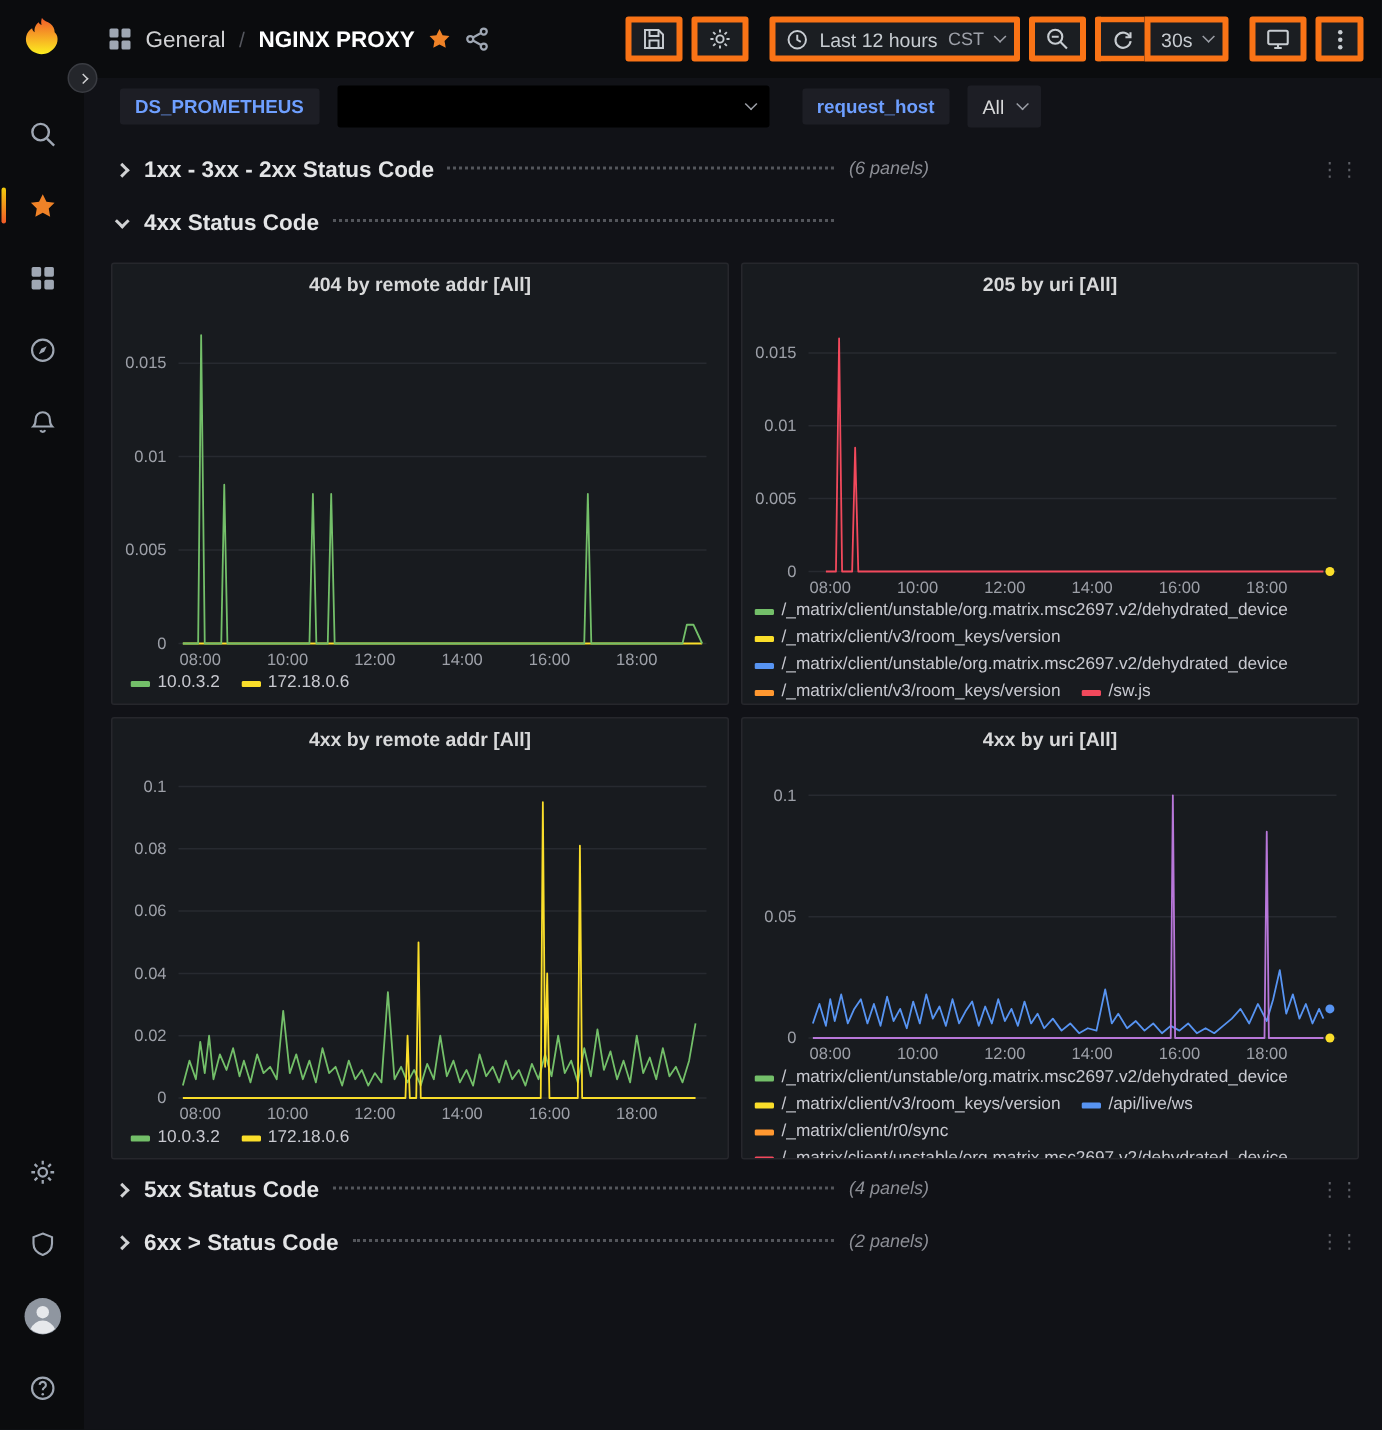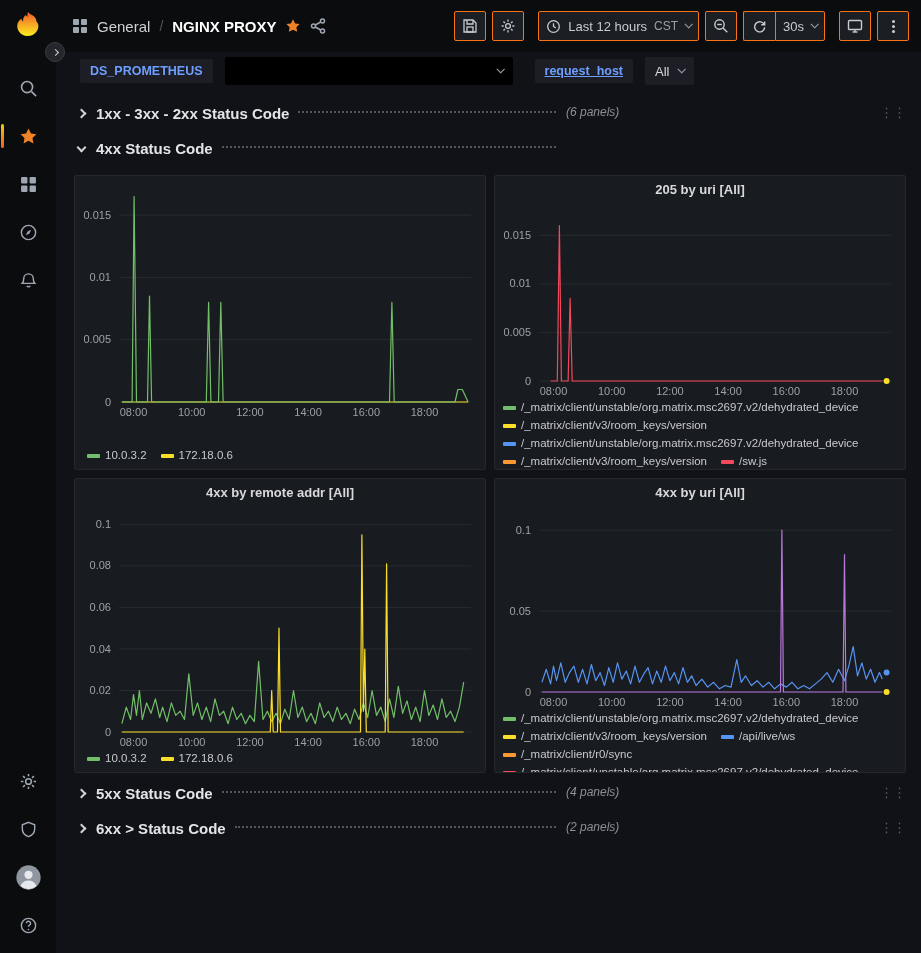--- a/index.html
+++ b/index.html
@@ -18,36 +18,36 @@
   .side-item { width:56px; height:48px; display:flex; align-items:center; justify-content:center; color:#9fa7b3; position:relative; cursor:pointer; }
   .active-bar { position:absolute; left:1px; top:12px; width:3px; height:24px; border-radius:2px; background:linear-gradient(#f2cc0c,#f05a28); }
   
   .topbar { margin-left:56px; height:52px; background:#0b0c0e; display:flex; align-items:center; padding:0 12px 0 16px; }
   .crumbs { display:flex; align-items:center; gap:9px; color:#9fa7b3;justify-content:center; }
   .crumb-section { color:#d0d1d3; font-size:15px; cursor:pointer; }
   .crumb-sep { color:#55575e; font-size:14px; }
   .crumb-title { color:#ffffff; font-size:15px; font-weight:600; }
   .toolbar { margin-left:auto; display:flex; align-items:center; gap:6px; }
   .tbtn { height:30px; min-width:32px; padding:0 7px; display:flex; align-items:center; justify-content:center; gap:7px;
-          background:#1b1e22; border:1px solid #f97316; border-radius:2px; color:#c7ccd1; font-size:13px; cursor:pointer; white-space:nowrap; }
+          background:#1b1e22; border:4px solid #f97316; border-radius:2px; color:#c7ccd1; font-size:13px; cursor:pointer; white-space:nowrap; }
   .tz { color:#9da0a8; font-size:12px; }
   .gap-l { margin-left:8px; }
   .btn-group { display:flex; }
   .btn-group .tbtn:first-child { border-radius:2px 0 0 2px; border-right:0; }
   .btn-group .tbtn:last-child  { border-radius:0 2px 2px 0; }
   .caret { width:6px; height:6px; border-right:1.6px solid #9da0a8; border-bottom:1.6px solid #9da0a8; transform:rotate(45deg) translateY(-1px); display:inline-block; margin-top:-3px; }
   .kebab { width:3px; height:3px; border-radius:50%; background:#c7ccd1; box-shadow:0 -5px 0 #c7ccd1, 0 5px 0 #c7ccd1; }
   
   .expand-btn { position:absolute; left:45px; top:42px; width:20px; height:20px; border-radius:50%;
     background:#24262b; border:1px solid #3a3c42; display:flex; align-items:center; justify-content:center; z-index:9; cursor:pointer; }
   
   .varbar { margin-left:56px; height:38px; display:flex; align-items:center; padding-left:24px; background:#111217; }
   .varlabel { height:24px; display:flex; align-items:center; padding:0 10px; background:rgba(204,204,220,0.07); color:#6e9fff; font-size:12.5px; font-weight:600; border-radius:2px; cursor:pointer; }
   .blackselect { width:288px; height:28px; margin-left:12px; background:#000; border-radius:2px; display:flex; align-items:center; justify-content:flex-end; padding-right:10px; cursor:pointer; }
-  .varlabel2 { margin-left:22px;text-decoration:underline; }
+  .varlabel2 { margin-left:22px; }
   .varselect { height:28px; margin-left:12px; display:flex; align-items:center; gap:9px; padding:0 10px; background:rgba(204,204,220,0.07); color:#d8d9da; font-size:13px; border-radius:2px; cursor:pointer; }
   
   .dash { margin-left:56px; padding:8px 15px 0 18px; }
   .rowhead { display:flex; align-items:flex-start; height:28px; margin-top:7px; cursor:pointer; }
   .rowhead.spaced { margin-top:12px; }
   .rh-main { display:flex; align-items:center; width:482px; }
   .chev { display:inline-block; width:7px; height:7px; border-right:2px solid #d0d1d3; border-bottom:2px solid #d0d1d3; }
   .chev.right { transform:rotate(-45deg); margin:0 11px 0 4px; }
   .chev.down  { transform:rotate(45deg);  margin:-3px 11px 0 4px; }
   .chev.small { width:5px; height:5px; border-width:1.5px; margin:0 0 0 1px; }
@@ -254,20 +254,21 @@
       <span class="chev down"></span>
       <span class="rh-title">4xx Status Code</span>
       <span class="rh-dots"></span>
     </div>
     <span class="rh-count"></span>
   </div>
 
   <div class="panelgrid">
 
     <div class="panel">
+      <div class="ptitle">404 by remote addr [All]</div>
       <div class="chart"><svg width="410" height="244">
             <line x1="44" x2="396" y1="226.0" y2="226.0" stroke="rgba(204,204,220,0.09)" stroke-width="1"></line>
             <text x="36" y="229.5" text-anchor="end" font-family="Liberation Sans, sans-serif" font-size="11" fill="#9da0a8">0</text>
             <line x1="44" x2="396" y1="163.7" y2="163.7" stroke="rgba(204,204,220,0.09)" stroke-width="1"></line>
             <text x="36" y="167.2" text-anchor="end" font-family="Liberation Sans, sans-serif" font-size="11" fill="#9da0a8">0.005</text>
             <line x1="44" x2="396" y1="101.4" y2="101.4" stroke="rgba(204,204,220,0.09)" stroke-width="1"></line>
             <text x="36" y="104.9" text-anchor="end" font-family="Liberation Sans, sans-serif" font-size="11" fill="#9da0a8">0.01</text>
             <line x1="44" x2="396" y1="39.1" y2="39.1" stroke="rgba(204,204,220,0.09)" stroke-width="1"></line>
             <text x="36" y="42.6" text-anchor="end" font-family="Liberation Sans, sans-serif" font-size="11" fill="#9da0a8">0.015</text>
             <text x="58.5" y="240" text-anchor="middle" font-family="Liberation Sans, sans-serif" font-size="11" fill="#9da0a8">08:00</text>

